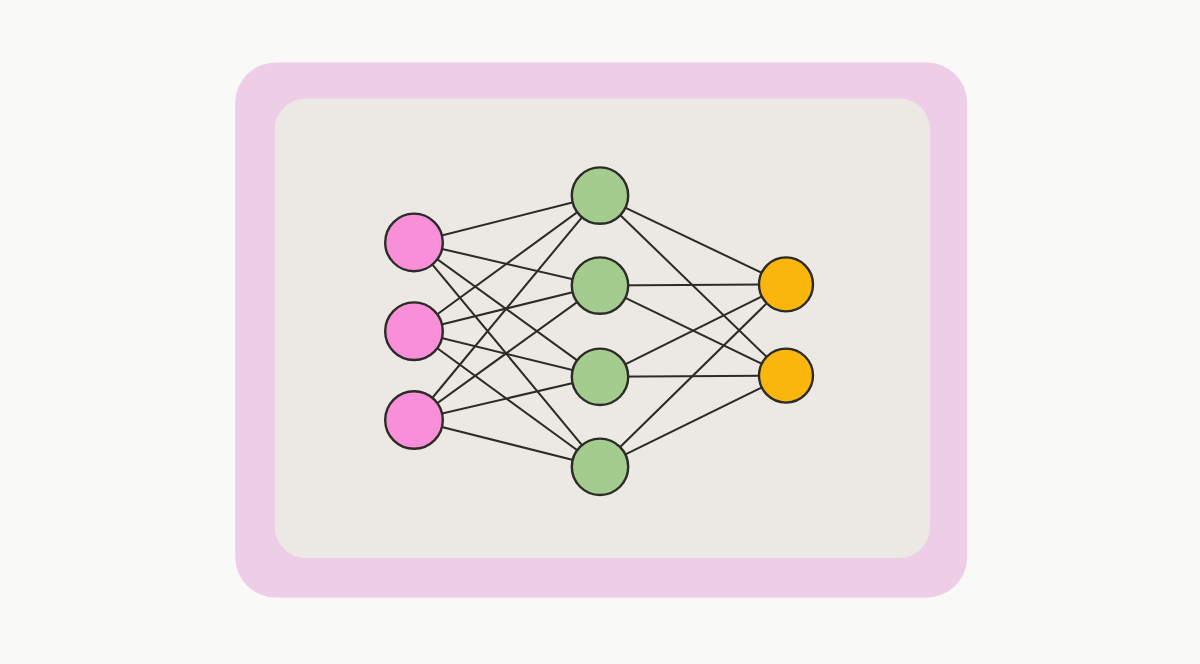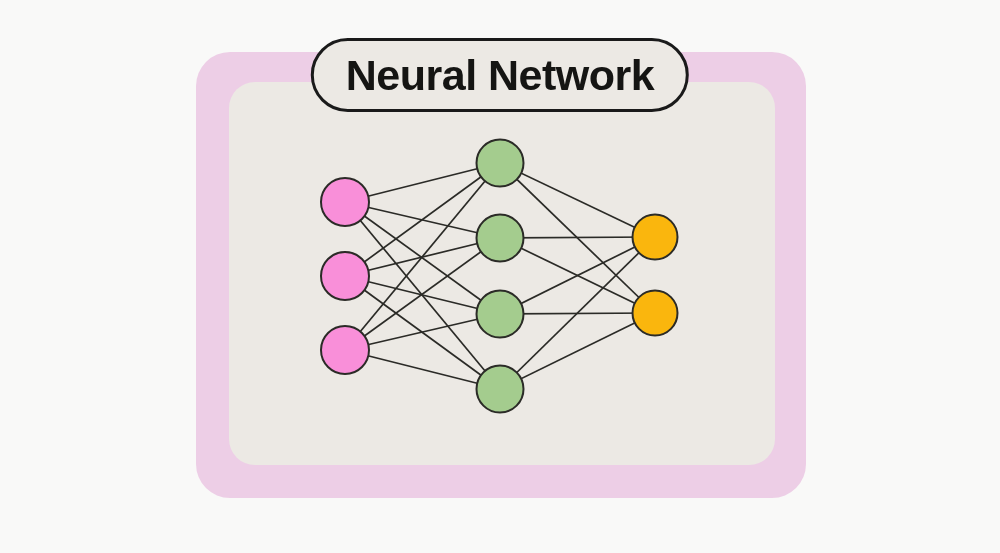--- a/index.html
+++ b/index.html
@@ -102,17 +102,14 @@
       <circle cx="345" cy="276" r="24" fill="#f98fd9" stroke="#2b2b27" stroke-width="2"></circle>
       <circle cx="345" cy="350" r="24" fill="#f98fd9" stroke="#2b2b27" stroke-width="2"></circle>
       <circle cx="500" cy="163" r="23.5" fill="#a4cc8e" stroke="#2b2b27" stroke-width="2"></circle>
       <circle cx="500" cy="238" r="23.5" fill="#a4cc8e" stroke="#2b2b27" stroke-width="2"></circle>
       <circle cx="500" cy="314" r="23.5" fill="#a4cc8e" stroke="#2b2b27" stroke-width="2"></circle>
       <circle cx="500" cy="389" r="23.5" fill="#a4cc8e" stroke="#2b2b27" stroke-width="2"></circle>
       <circle cx="655" cy="237" r="22.5" fill="#fab60d" stroke="#2b2b27" stroke-width="2"></circle>
       <circle cx="655" cy="313" r="22.5" fill="#fab60d" stroke="#2b2b27" stroke-width="2"></circle>
     </svg>
 
-  <div class="title-pill">
-    <span class="title-text">Neural Network</span>
-  </div>
 
 </div>
 
 </body></html>

